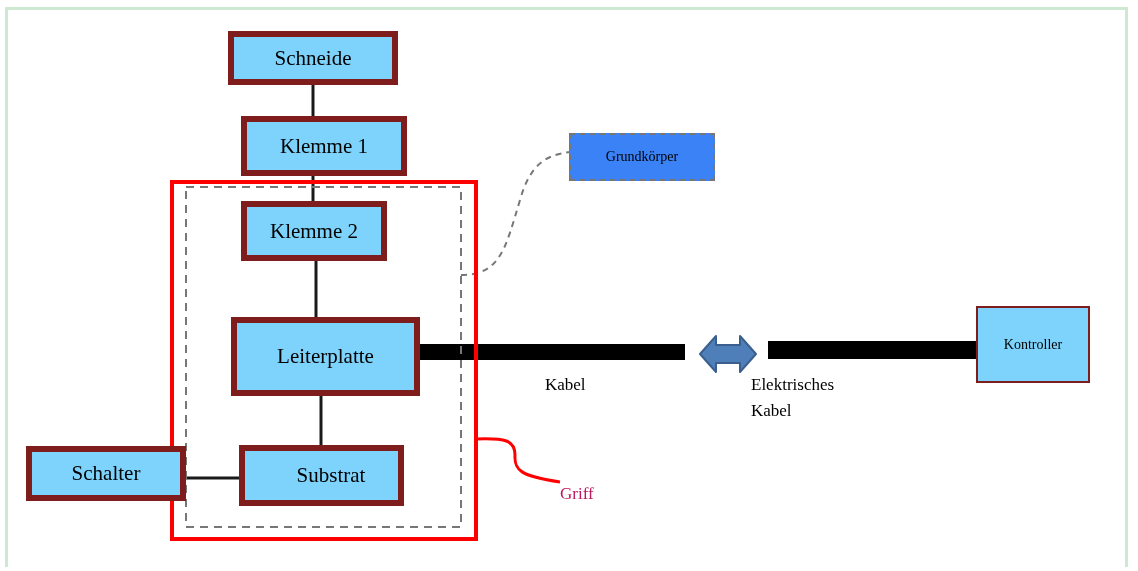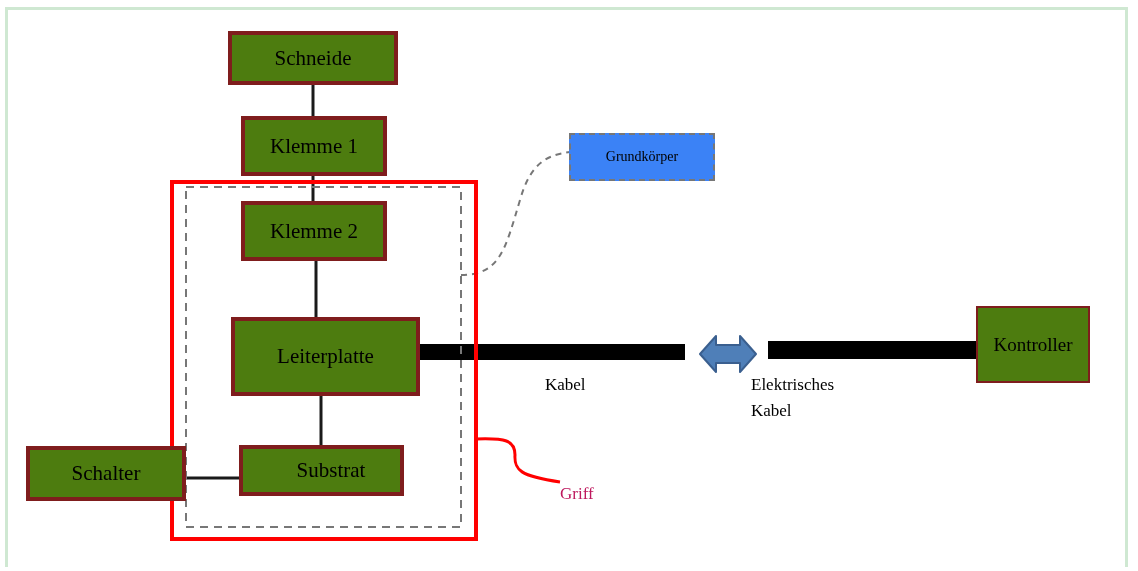--- a/index.html
+++ b/index.html
@@ -2,21 +2,21 @@
 <html><head>
   <meta charset="utf-8">
   <style>
     html, body { margin: 0; padding: 0; background: #ffffff; }
     body { width: 1138px; height: 571px; position: relative; overflow: hidden;
            font-family: "Liberation Serif", "DejaVu Serif", serif; color: #000; }
     .frame { position: absolute; left: 5px; top: 7px; width: 1123px; height: 560px;
              border-left: 3px solid #cfe8d2; border-top: 3px solid #cfe8d2; border-right: 3px solid #cfe8d2;
              box-sizing: border-box; }
     svg { position: absolute; left: 0; top: 0; }
-    .box { position: absolute; box-sizing: border-box; border: 4px solid #7f1d1d; background: #4d7c0f;
+    .box { position: absolute; box-sizing: border-box; border: 6px solid #7f1d1d; background: #7dd3fc;
            display: flex; align-items: center; justify-content: center; font-size: 21px; }
     .label { position: absolute; font-size: 17px; text-align: left; line-height: 26px; }
     .dashbox { position: absolute; box-sizing: border-box; border: 2px dashed #777; background: #3b82f6;
                display: flex; align-items: center; justify-content: center; font-size: 14px; }
   </style>
 </head>
 <body>
 
 <div class="frame"></div>
 
@@ -36,26 +36,26 @@
   <path d="M461 275 C 500 275, 505 250, 520 200 C 530 165, 545 155, 570 152" fill="none" stroke="#777" stroke-width="2" stroke-dasharray="6,5"></path>
 
   <rect x="172" y="182" width="304" height="357" fill="none" stroke="#ff0000" stroke-width="4"></rect>
 
   <path d="M476 439 C 505 438, 515 440, 515 455 C 514 470, 520 476, 560 482" fill="none" stroke="#ff0000" stroke-width="3"></path>
 
   <path d="M700 354 L716 336 L716 345 L740 345 L740 336 L756 354 L740 372 L740 363 L716 363 L716 372 Z" fill="#4f7fb8" stroke="#3a5f8f" stroke-width="2" stroke-linejoin="round"></path>
 </svg>
 
 <div class="box" style="left:228px;top:31px;width:170px;height:54px;">Schneide</div>
-<div class="box" style="left:241px;top:116px;width:146px;height:60px;">Klemme 1</div>
+<div class="box" style="left:241px;top:116px;width:166px;height:60px;">Klemme 1</div>
 <div class="box" style="left:241px;top:201px;width:146px;height:60px;">Klemme 2</div>
 <div class="box" style="left:231px;top:317px;width:189px;height:79px;">Leiterplatte</div>
-<div class="box" style="left:239px;top:445px;width:165px;height:51px;padding-left:19px;">Substrat</div>
+<div class="box" style="left:239px;top:445px;width:165px;height:61px;padding-left:19px;">Substrat</div>
 <div class="box" style="left:26px;top:446px;width:160px;height:55px;">Schalter</div>
-<div class="box" style="left:976px;top:306px;width:114px;height:77px;font-size:19px;border-width:2px;">Kontroller</div>
+<div class="box" style="left:976px;top:306px;width:114px;height:77px;font-size:14px;border-width:2px;">Kontroller</div>
 
 <div class="dashbox" style="left:569px;top:133px;width:146px;height:48px;">Grundkörper</div>
 
 <div class="label" style="left:545px;top:372px;width:100px;">Kabel</div>
 <div class="label" style="left:751px;top:372px;width:160px;">
   <div>Elektrisches</div>
   <div>Kabel</div>
 </div>
 <div class="label" style="left:560px;top:481px;width:80px;color:#be185d;">Griff</div>
 

